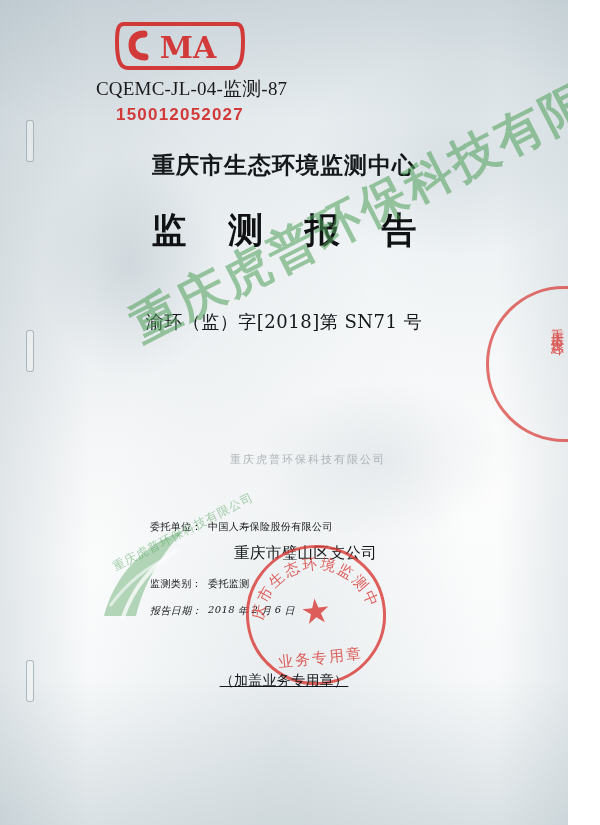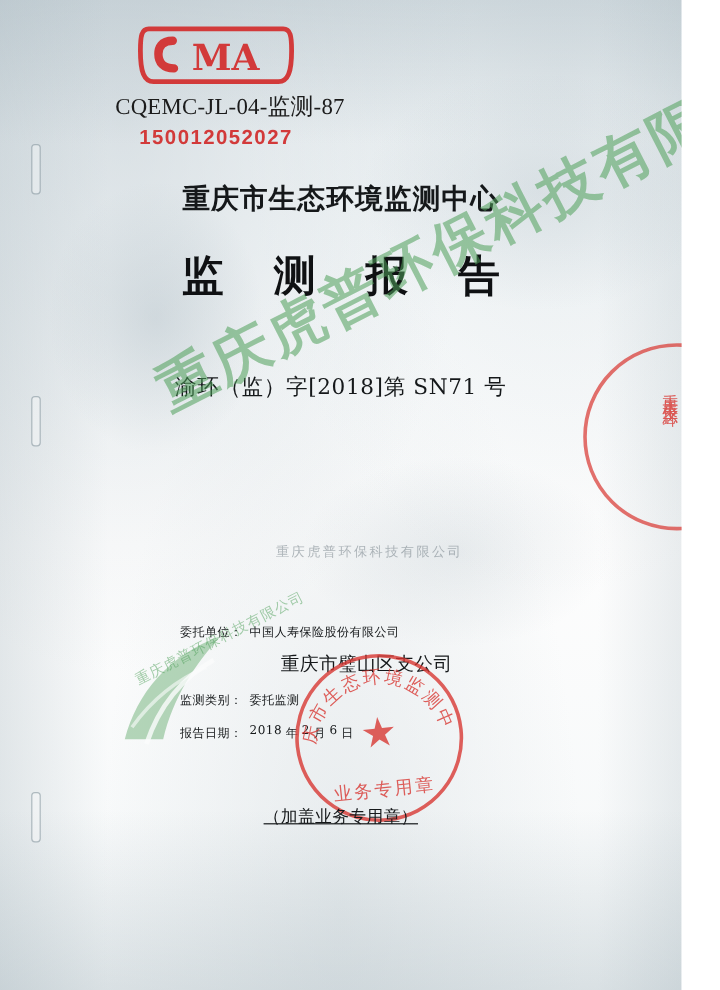--- a/index.html
+++ b/index.html
@@ -159,21 +159,21 @@
   }
   .field-label { white-space: nowrap; }
   .field-value { margin-left: 6px; white-space: nowrap; }
   .field-sub {
     margin: -4px 0 13px 84px;
     font-size: 15.5px;
     color: #15181a;
     font-family: "DejaVu Serif", serif;
     letter-spacing: 0.4px;
   }
-  .date-row { margin-top: 2px; }
+  .date-row { margin-top: 2px; font-style: italic; }
   .date-seg { margin: 0 3px; }
   .note {
     position: absolute;
     top: 672px;
     left: 0; right: 0;
     text-align: center;
     font-size: 14px;
     color: #15181a;
     font-family: "DejaVu Serif", serif;
     letter-spacing: 0.3px;

